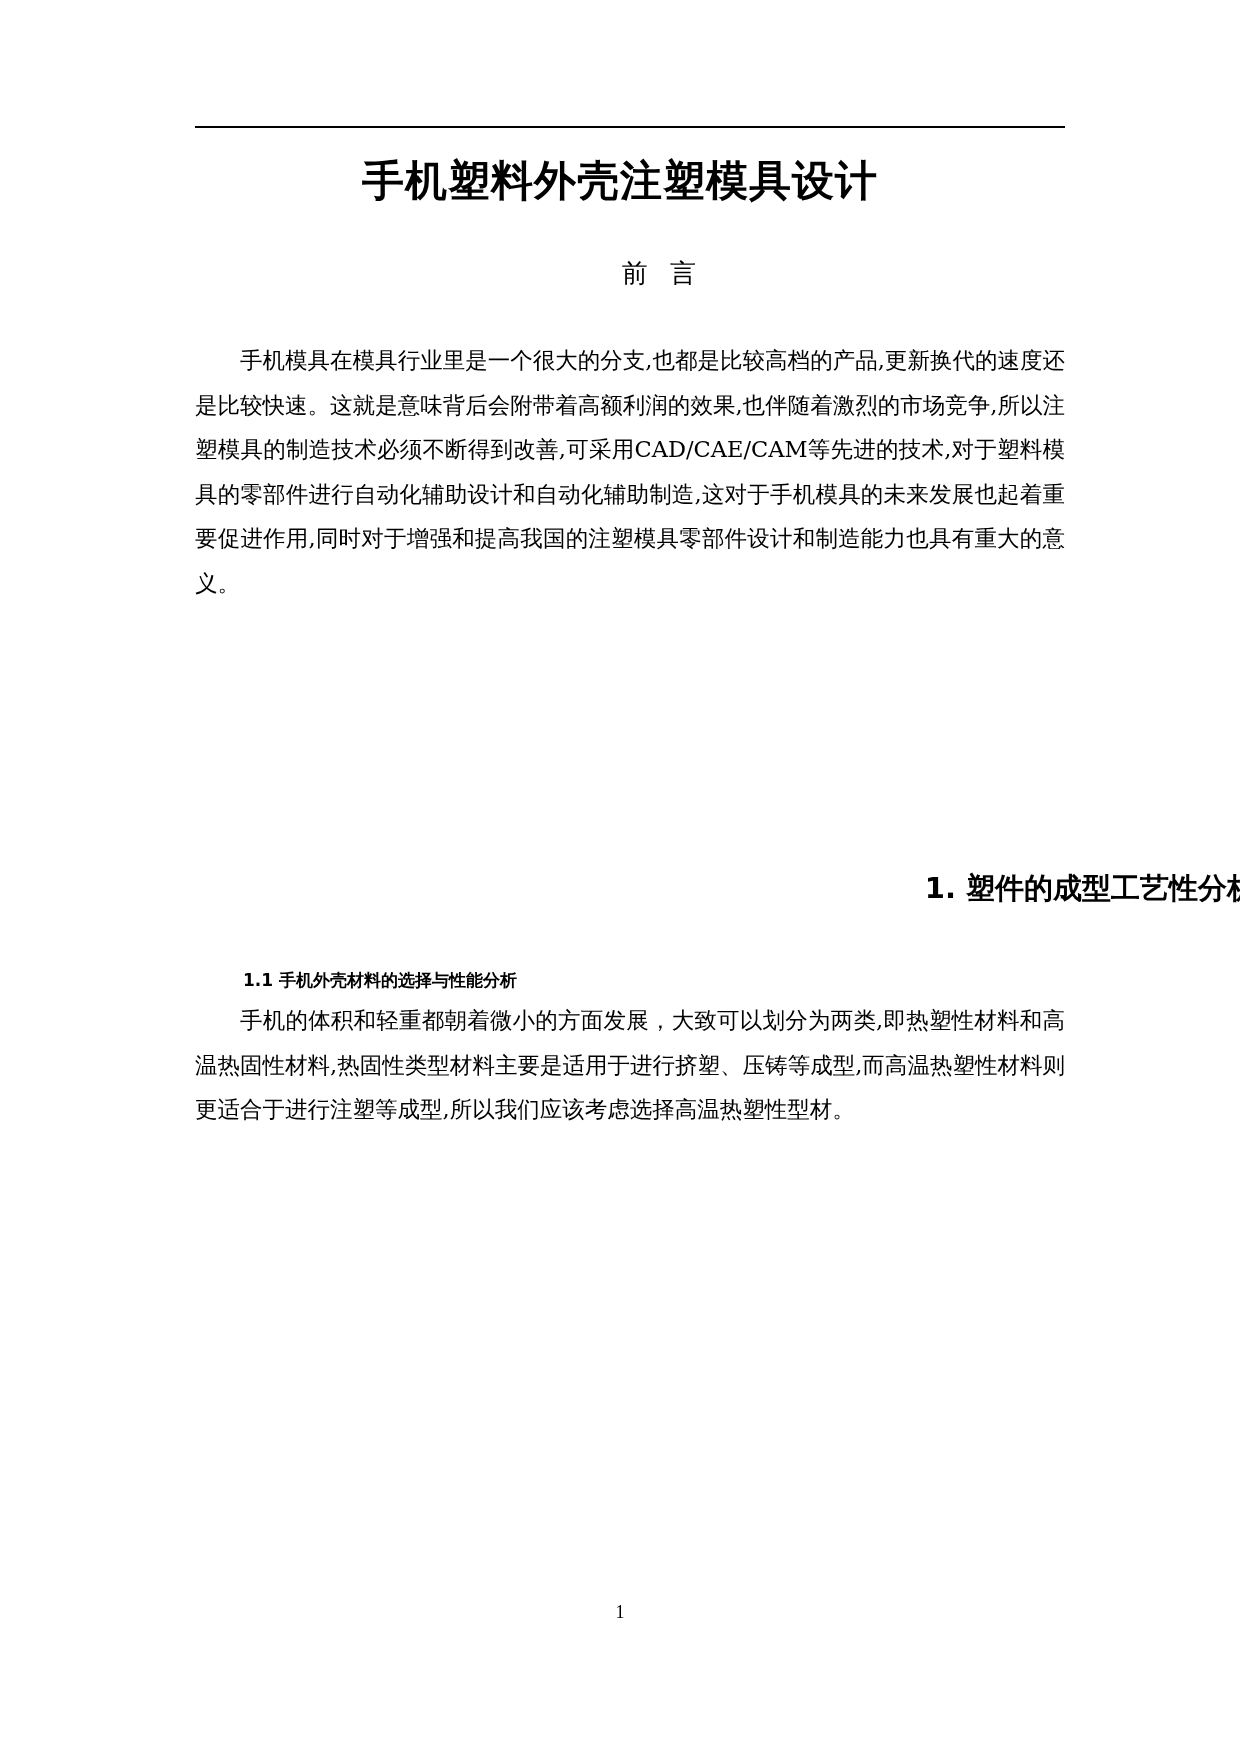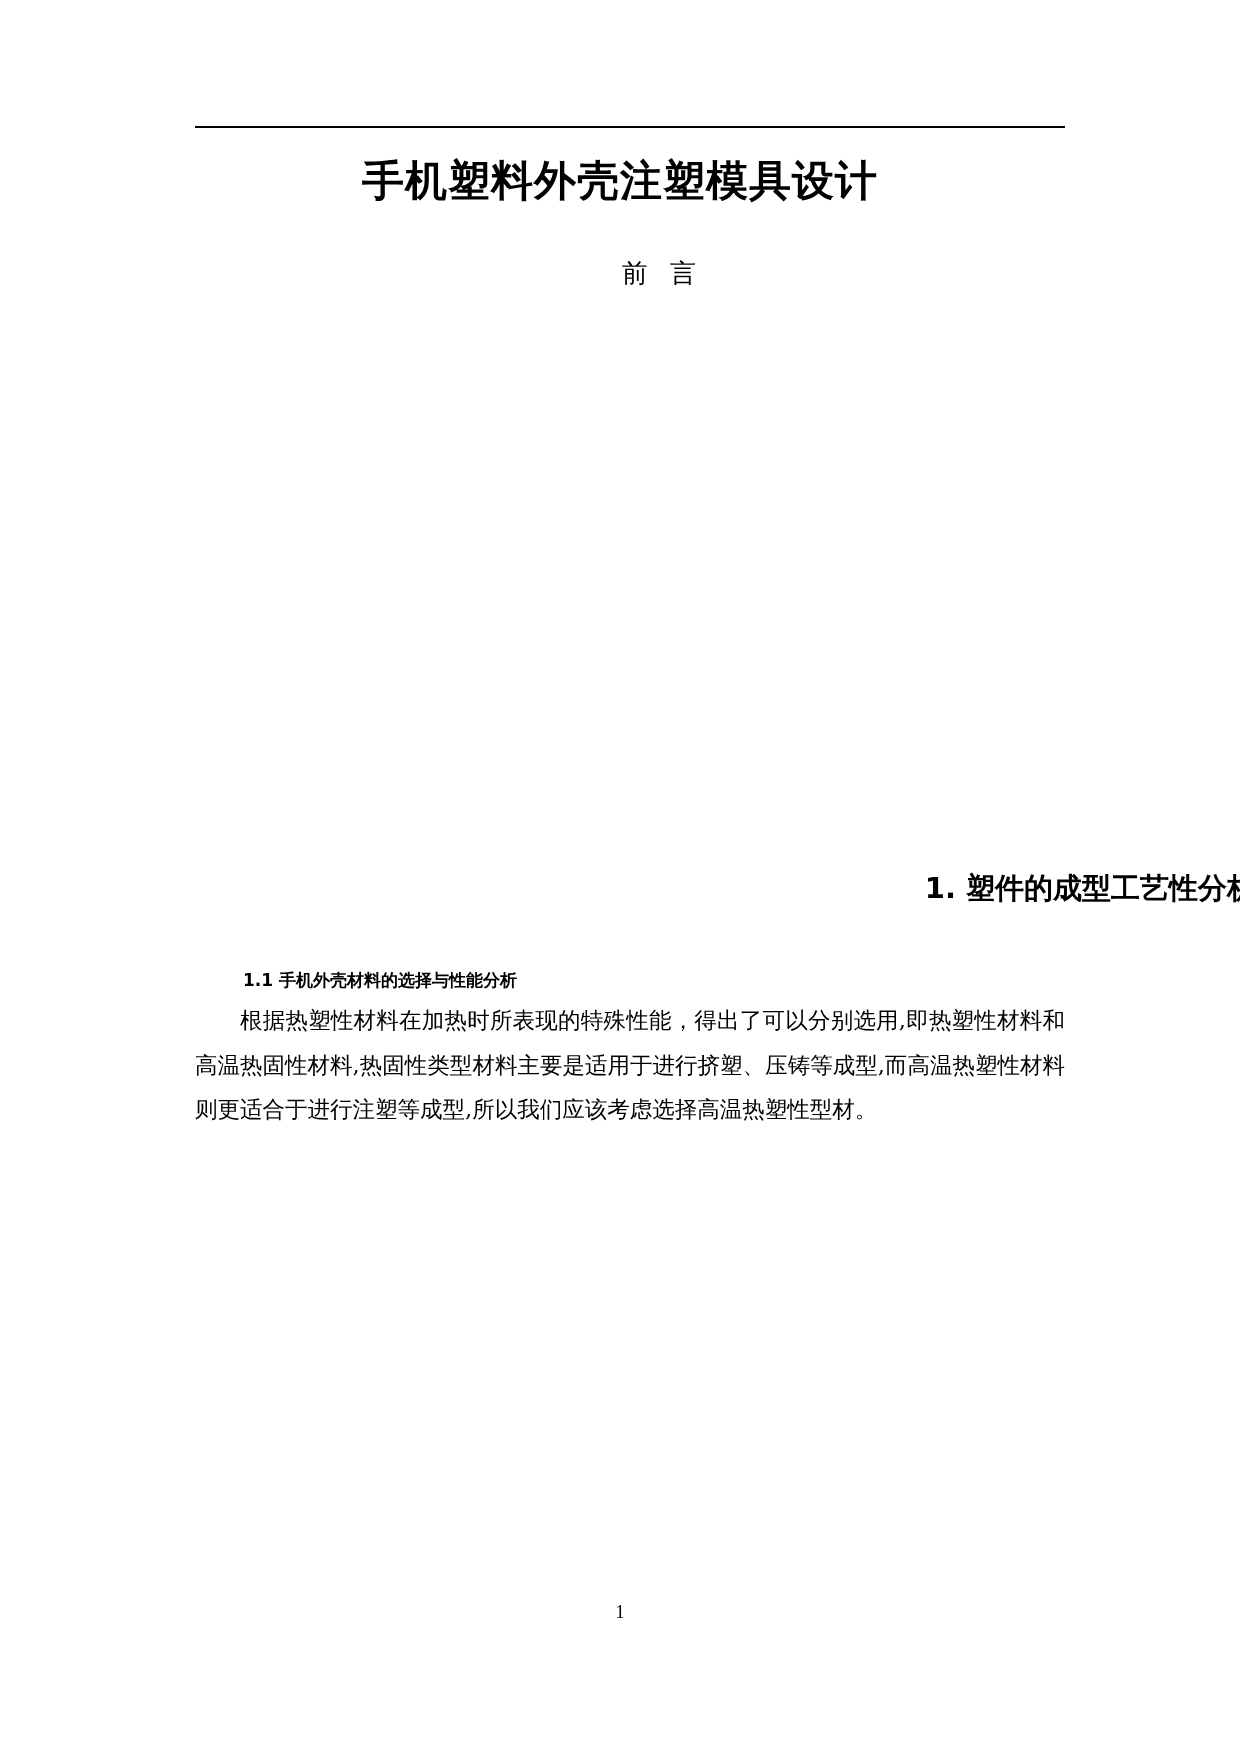--- a/index.html
+++ b/index.html
@@ -24,24 +24,25 @@
 <body>
 
 <div class="page">
   <div class="header-rule"></div>
 
   <div class="title">手机塑料外壳注塑模具设计</div>
 
   <div class="preface">前 言</div>
 
   <div class="body-text" style="top: 338px;">
+    <p>手机模具在模具行业里是一个很大的分支,也都是比较高档的产品,更新换代的速度还是比较快速。这就是意味背后会附带着高额利润的效果,也伴随着激烈的市场竞争,所以注塑模具的制造技术必须不断得到改善,可采用CAD/CAE/CAM等先进的技术,对于塑料模具的零部件进行自动化辅助设计和自动化辅助制造,这对于手机模具的未来发展也起着重要促进作用,同时对于增强和提高我国的注塑模具零部件设计和制造能力也具有重大的意义。</p>
   </div>
 
   <div class="section-heading">1. 塑件的成型工艺性分析</div>
 
   <div class="subsection-heading">1.1 手机外壳材料的选择与性能分析</div>
 
   <div class="body-text" style="top: 998px;">
-    <p>根据热塑性材料在加热时所表现的特殊性能，得出了可以分别选用,即热塑性材料和高温热固性材料,热固性类型材料主要是适用于进行挤塑、压铸等成型,而高温热塑性材料则更适合于进行注塑等成型,所以我们应该考虑选择高温热塑性型材。</p>
+    <p>手机的体积和轻重都朝着微小的方面发展，大致可以划分为两类,即热塑性材料和高温热固性材料,热固性类型材料主要是适用于进行挤塑、压铸等成型,而高温热塑性材料则更适合于进行注塑等成型,所以我们应该考虑选择高温热塑性型材。</p>
   </div>
 
   <div class="page-number">1</div>
 </div>
 
 </body></html>

